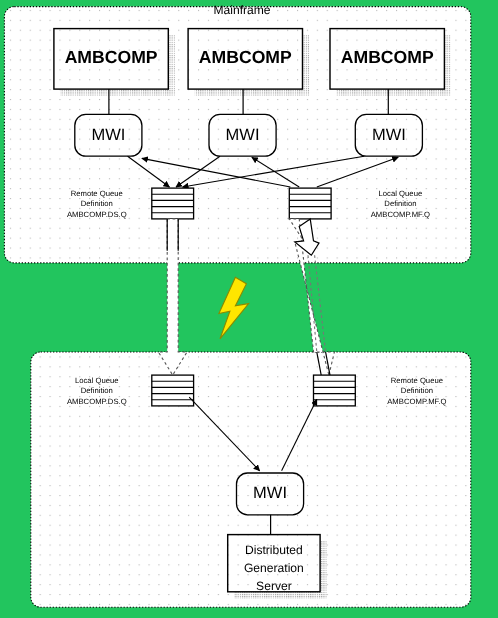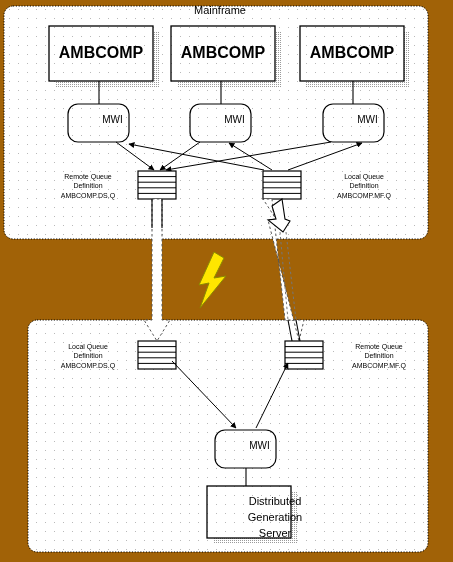--- a/index.html
+++ b/index.html
@@ -7,21 +7,21 @@
     padding: 0;
     background: #ffffff;
   }
   body {
     font-family: "Liberation Sans", sans-serif;
   }
   #stage {
     position: relative;
     width: 453px;
     height: 562px;
-    background: #a16207;
+    background: #22c55e;
     overflow: hidden;
   }
   #stage svg {
     position: absolute;
     left: 0;
     top: 0;
   }
   .lbl {
     position: absolute;
     text-align: center;
@@ -31,31 +31,29 @@
     pointer-events: none;
   }
   .lbl-title {
     font-size: 11px;
   }
   .lbl-box {
     font-size: 16px;
     font-weight: bold;
   }
   .lbl-mwi {
-    font-size: 10px;
-    padding-left: 14px;
+    font-size: 15px;
   }
   .lbl-queue {
     font-size: 7px;
     line-height: 1.35;
   }
   .lbl-server {
     font-size: 11px;
     line-height: 1.45;
-    padding-left: 26px;
   }
 </style>
 </head>
 <body>
 
 <div id="stage">
 
   <svg width="453" height="562" viewBox="0 0 453 562">
     <defs>
       <pattern id="dotgrid" width="9" height="9" patternUnits="userSpaceOnUse">

